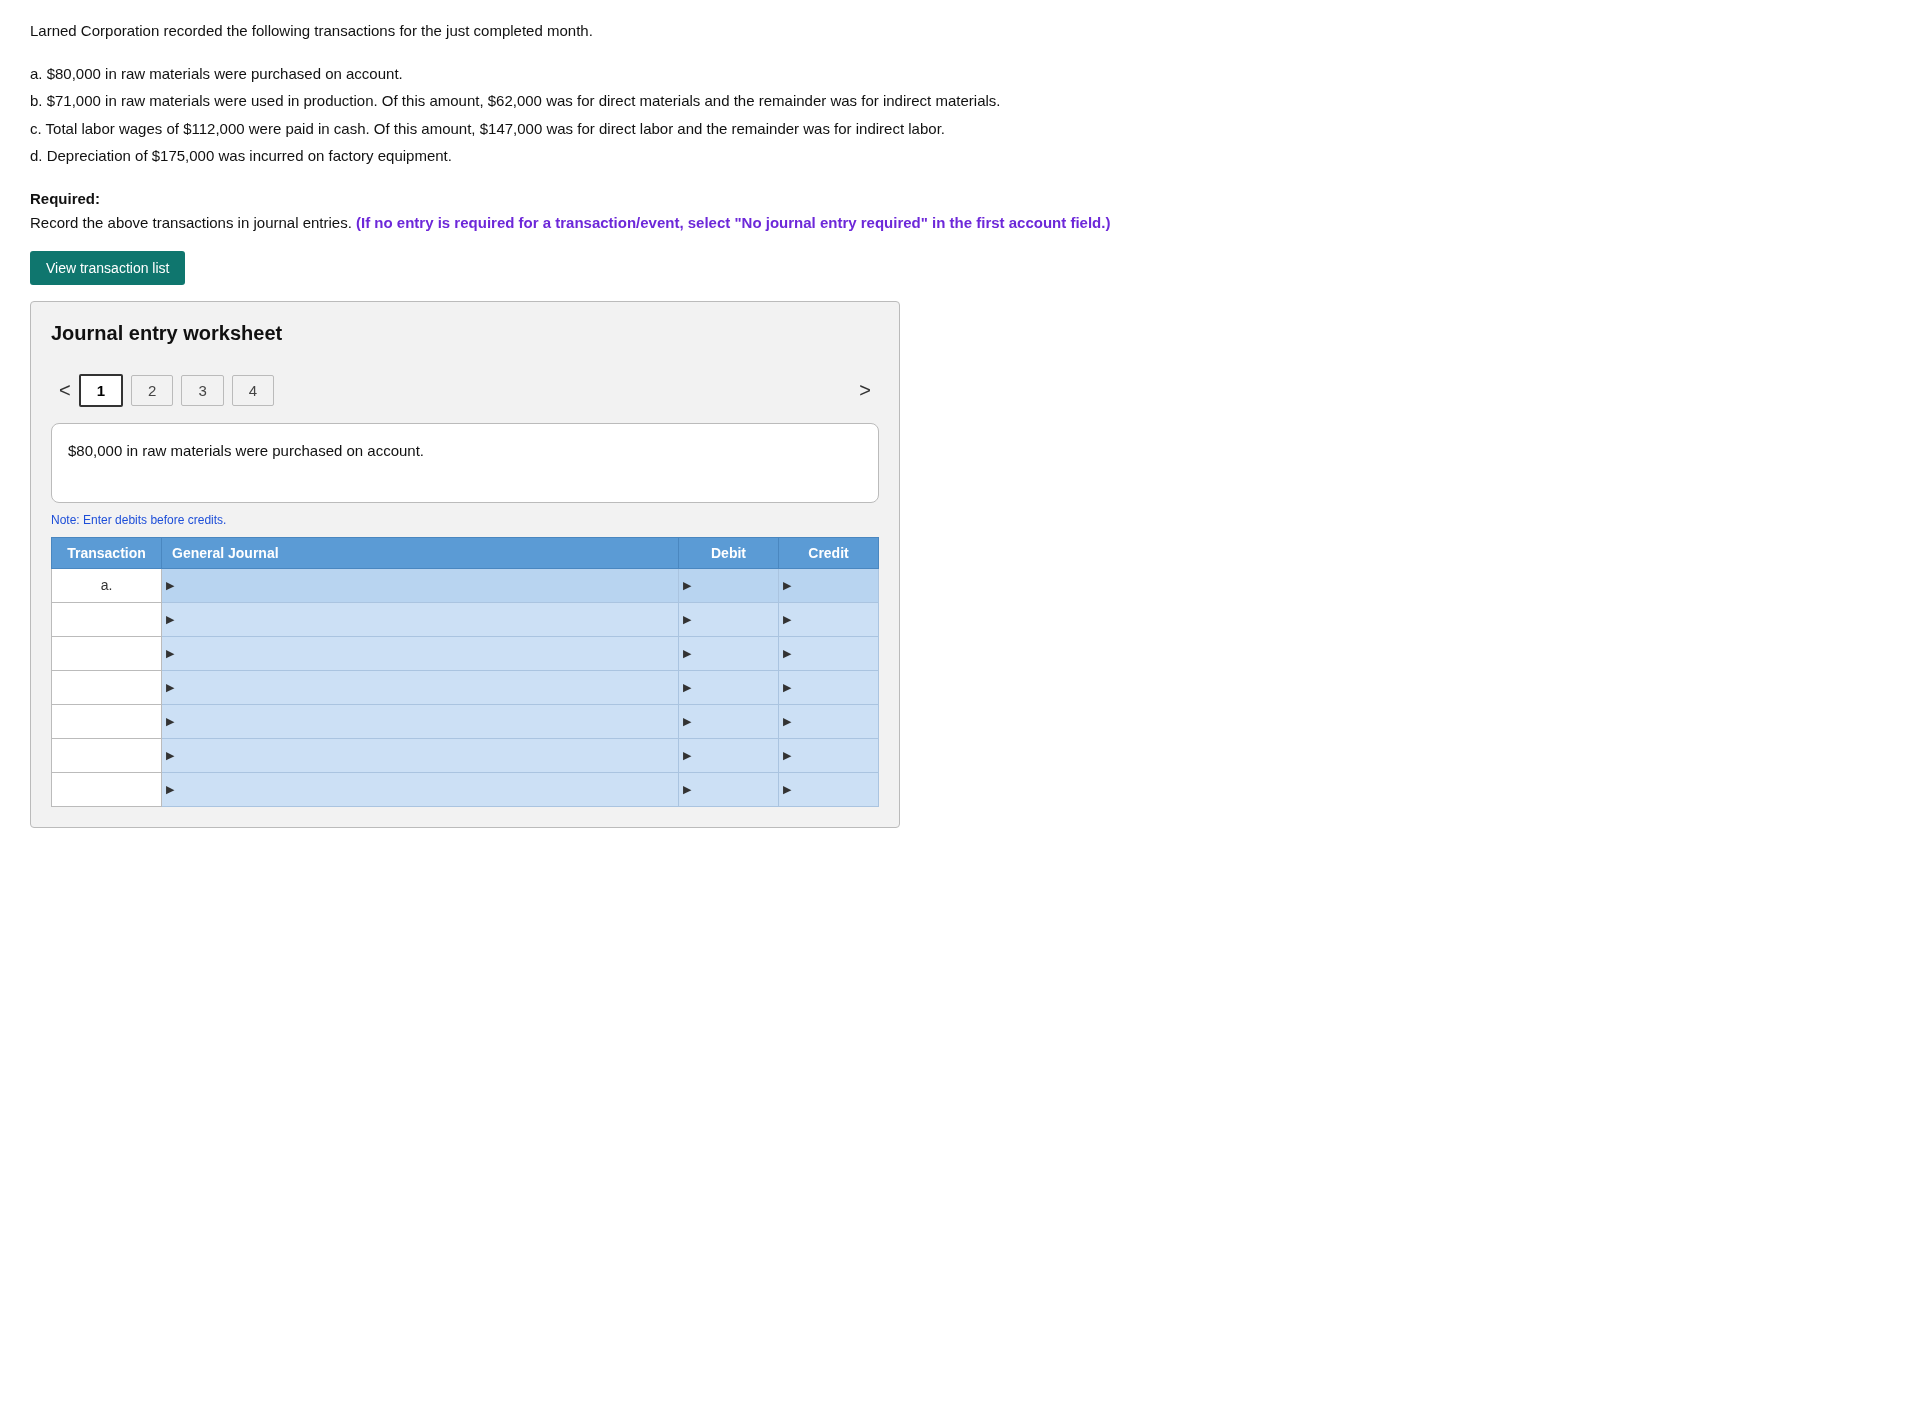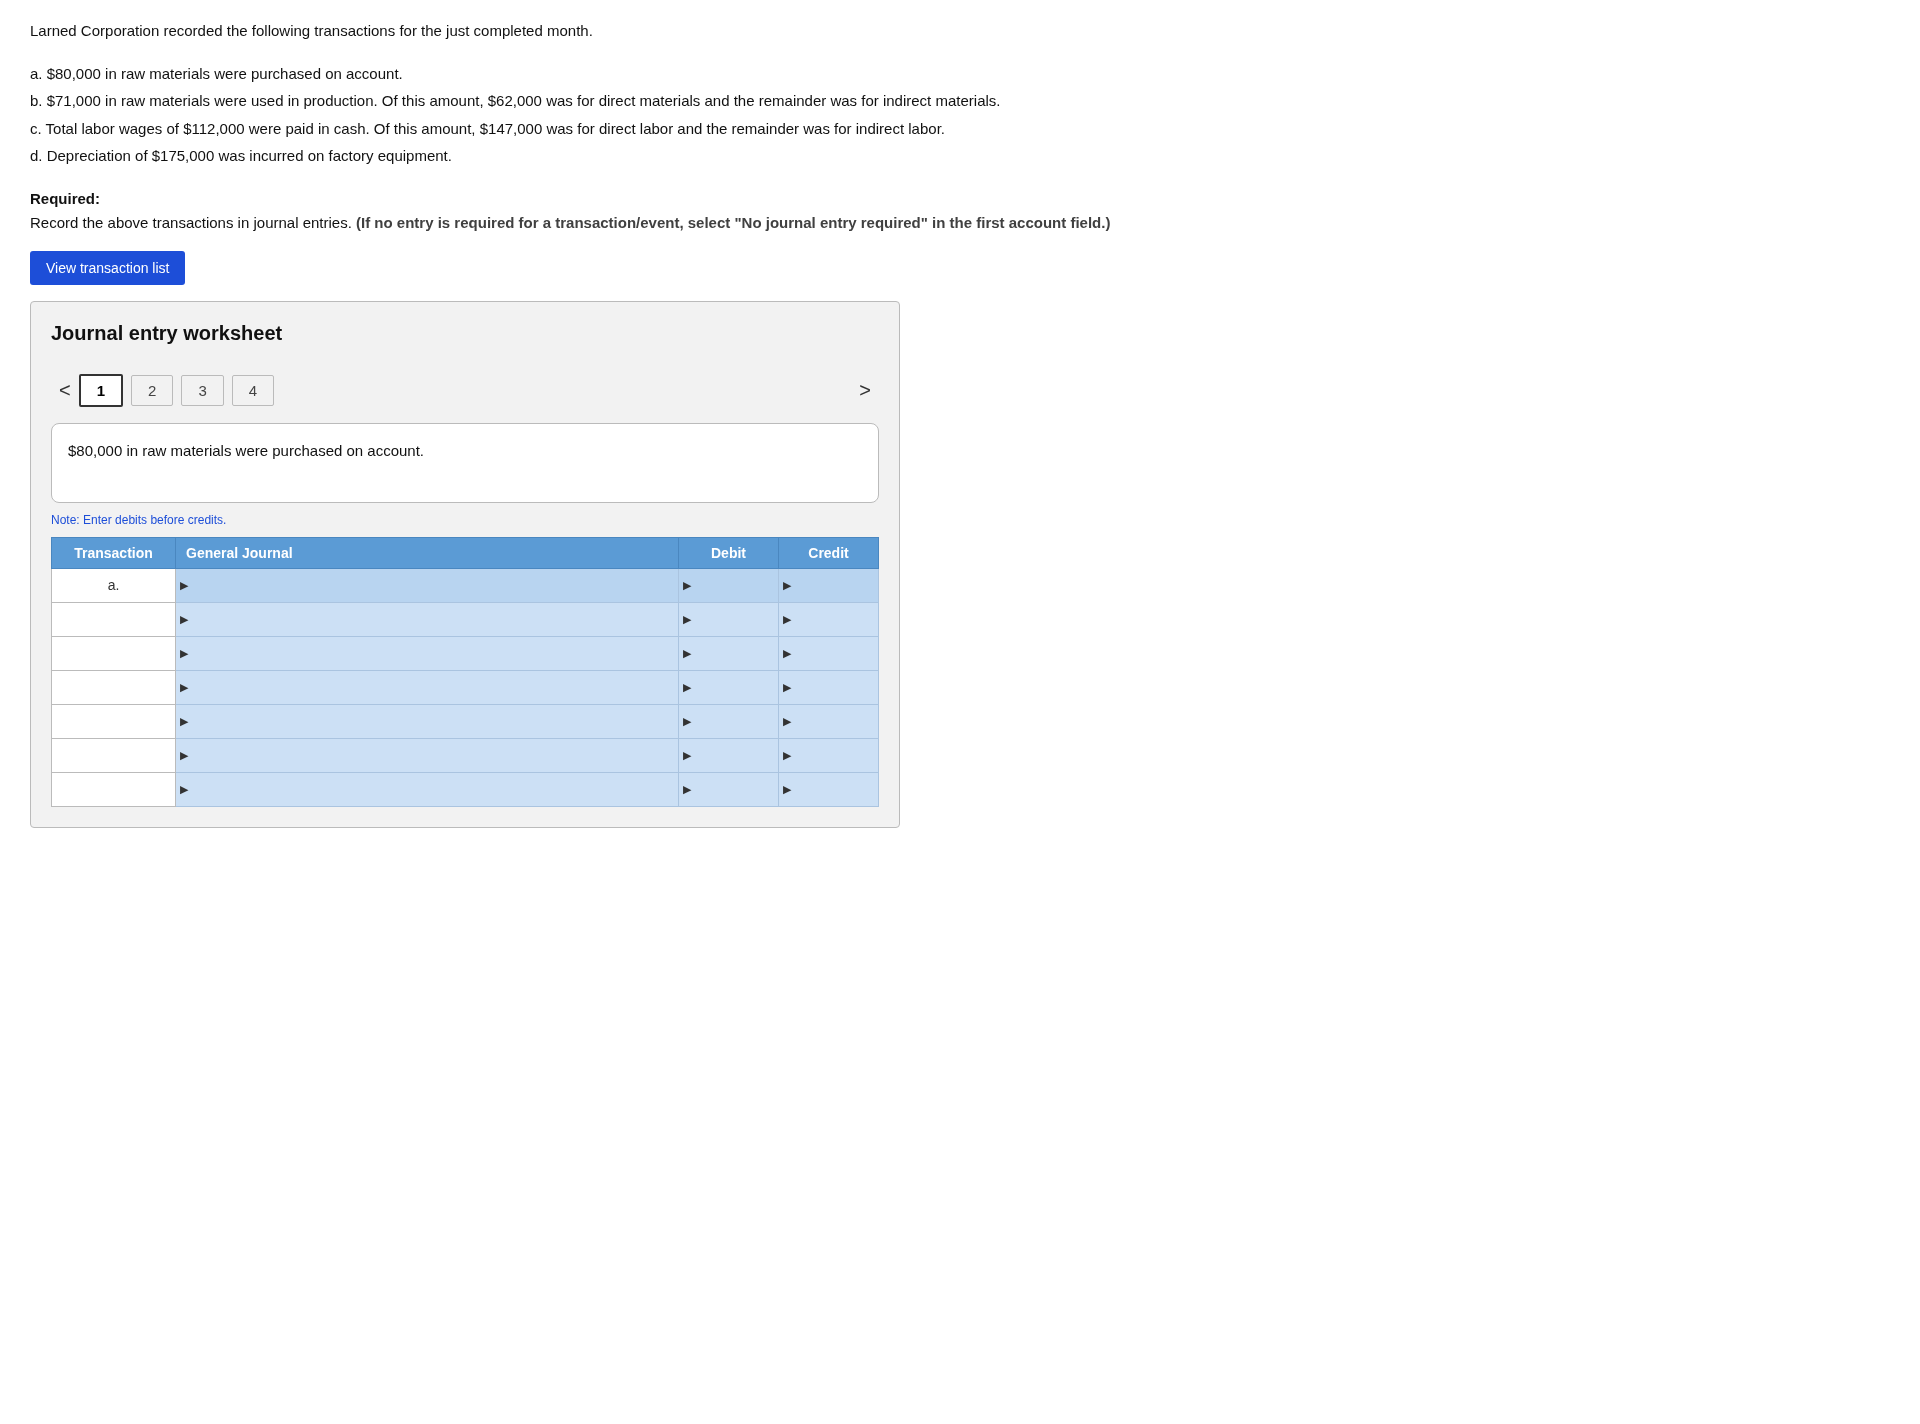--- a/index.html
+++ b/index.html
@@ -35,26 +35,26 @@
       margin-top: 18px;
       margin-bottom: 16px;
       line-height: 1.6;
     }
 
     .required-section .required-label {
       font-weight: bold;
     }
 
     .required-section .red-text {
-      color: #404040;
+      color: #6d28d9;
       font-weight: bold;
     }
 
     .view-btn {
-      background-color: #1d4ed8;
+      background-color: #0f766e;
       color: #fff;
       border: none;
       padding: 9px 16px;
       font-size: 14px;
       cursor: pointer;
       border-radius: 3px;
       margin-bottom: 16px;
     }
 
     .worksheet-container {
@@ -136,21 +136,21 @@
       background: #5b9bd5;
       color: #fff;
       border: 1px solid #4a87c0;
       padding: 7px 10px;
       font-size: 14px;
       font-weight: bold;
     }
 
     .journal-table thead tr th:first-child {
       text-align: center;
-      width: 124px;
+      width: 110px;
       margin-top: 36px;
     }
 
     .journal-table thead tr th:nth-child(2) {
       text-align: left;
     }
 
     .journal-table thead tr th:nth-child(3),
     .journal-table thead tr th:nth-child(4) {
       width: 100px;

